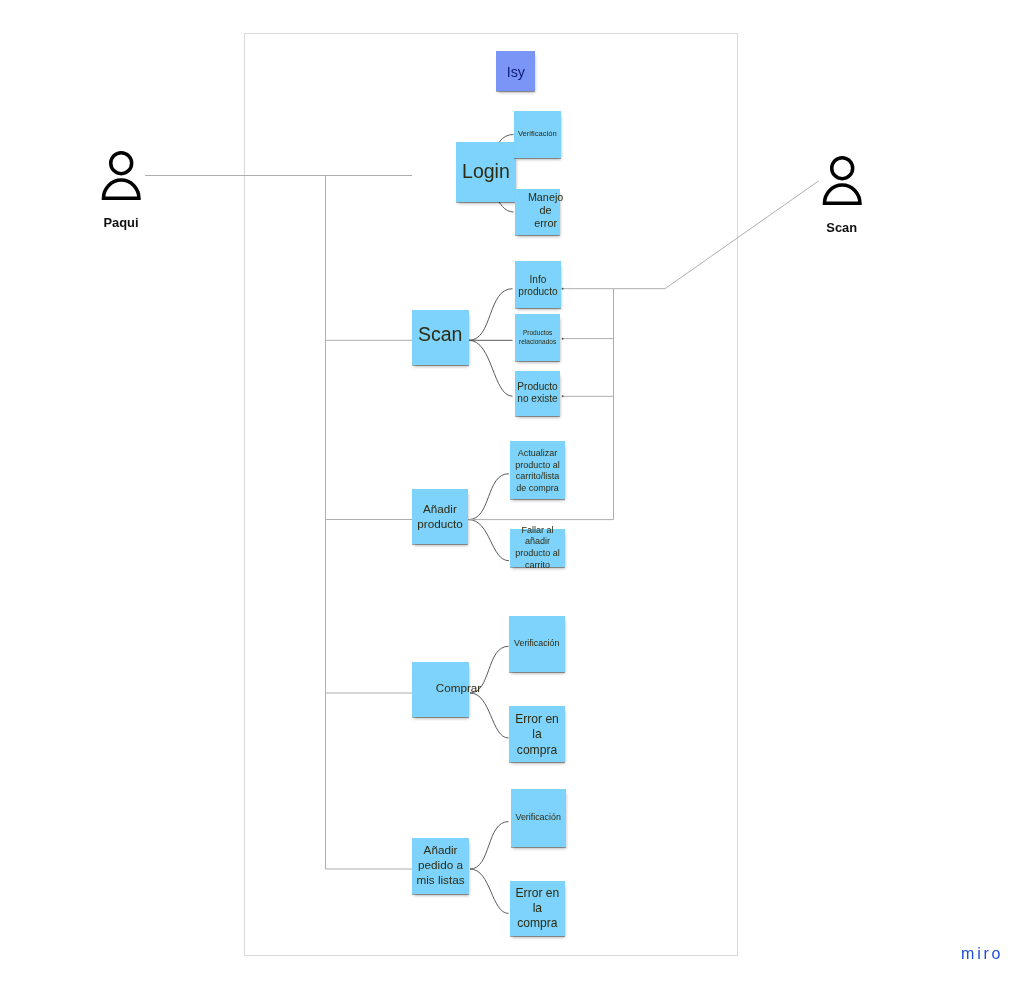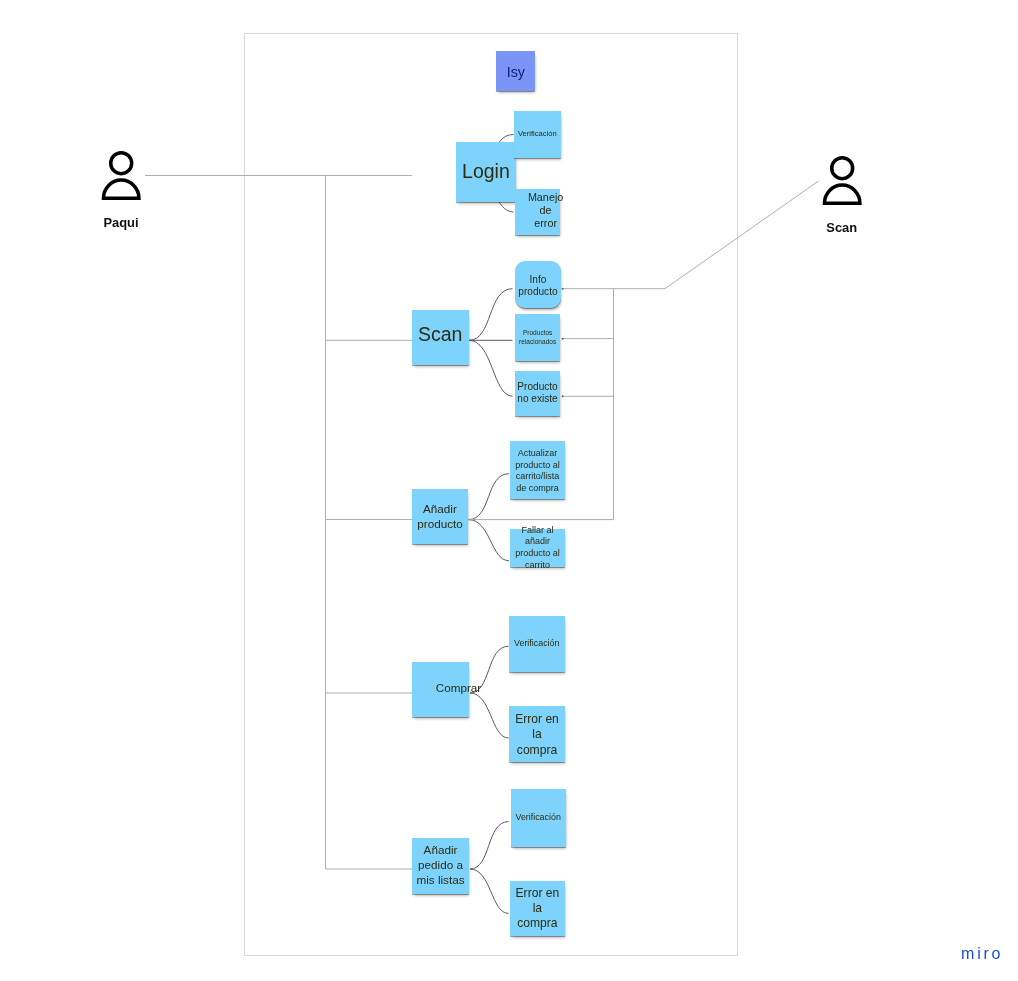--- a/index.html
+++ b/index.html
@@ -21,21 +21,21 @@
   .wm{position:absolute;transform:translateZ(0);color:#1d4ed8;letter-spacing:2.8px;font-size:16px;}
 
   .n-isy{left:472.2px;top:51.2px;width:39.3px;height:39.4px;font-size:14.3px;}
   .n-isy .txt{position:relative;top:1.5px;}
   .n-login{left:411.9px;top:141.9px;width:60.1px;height:60.3px;font-size:19.5px;margin-left:44px;}
   .n-login_verif{left:514px;top:111.3px;width:46.7px;height:46.5px;font-size:7.6px;}
   .n-login_verif .txt{position:relative;top:-1px;}
   .n-login_error{left:514.9px;top:189px;width:45.4px;height:45.6px;font-size:10.8px;line-height:13px;}
   .n-scan{left:411.8px;top:309.5px;width:56.8px;height:55.3px;font-size:19.5px;}
   .n-scan .txt{position:relative;top:-2.5px;}
-  .n-scan_info{left:514.7px;top:261.2px;width:46.5px;height:46.5px;font-size:10.1px;line-height:12.1px;border-radius:10px;}
+  .n-scan_info{left:514.7px;top:261.2px;width:46.5px;height:46.5px;font-size:10.1px;line-height:12.1px;}
   .n-scan_rel{left:515px;top:314.1px;width:45.3px;height:47.1px;font-size:6.55px;line-height:8.9px;}
   .n-scan_noexiste{left:514.7px;top:371.1px;width:45.7px;height:45.3px;font-size:10.1px;line-height:12.1px;}
   .n-anadir{left:411.8px;top:488.5px;width:56.4px;height:55.3px;font-size:11.7px;line-height:15.6px;}
   .n-anadir_ok{left:510.2px;top:440.8px;width:54.8px;height:57.9px;font-size:9px;line-height:11.7px;}
   .n-anadir_fail{left:510px;top:529px;width:55.2px;height:38px;font-size:9px;line-height:11.7px;}
   .n-comprar{left:412px;top:662.1px;width:57px;height:55px;font-size:11.7px;}
   .n-comprar .txt{position:relative;top:-1.2px;padding-left:36px;}
   .n-comprar_verif{left:508.5px;top:615.6px;width:56.5px;height:56.5px;font-size:8.9px;}
   .n-comprar_verif .txt{position:relative;top:-1px;}
   .n-comprar_error{left:509px;top:706px;width:56px;height:56px;font-size:12.1px;line-height:15.2px;}

